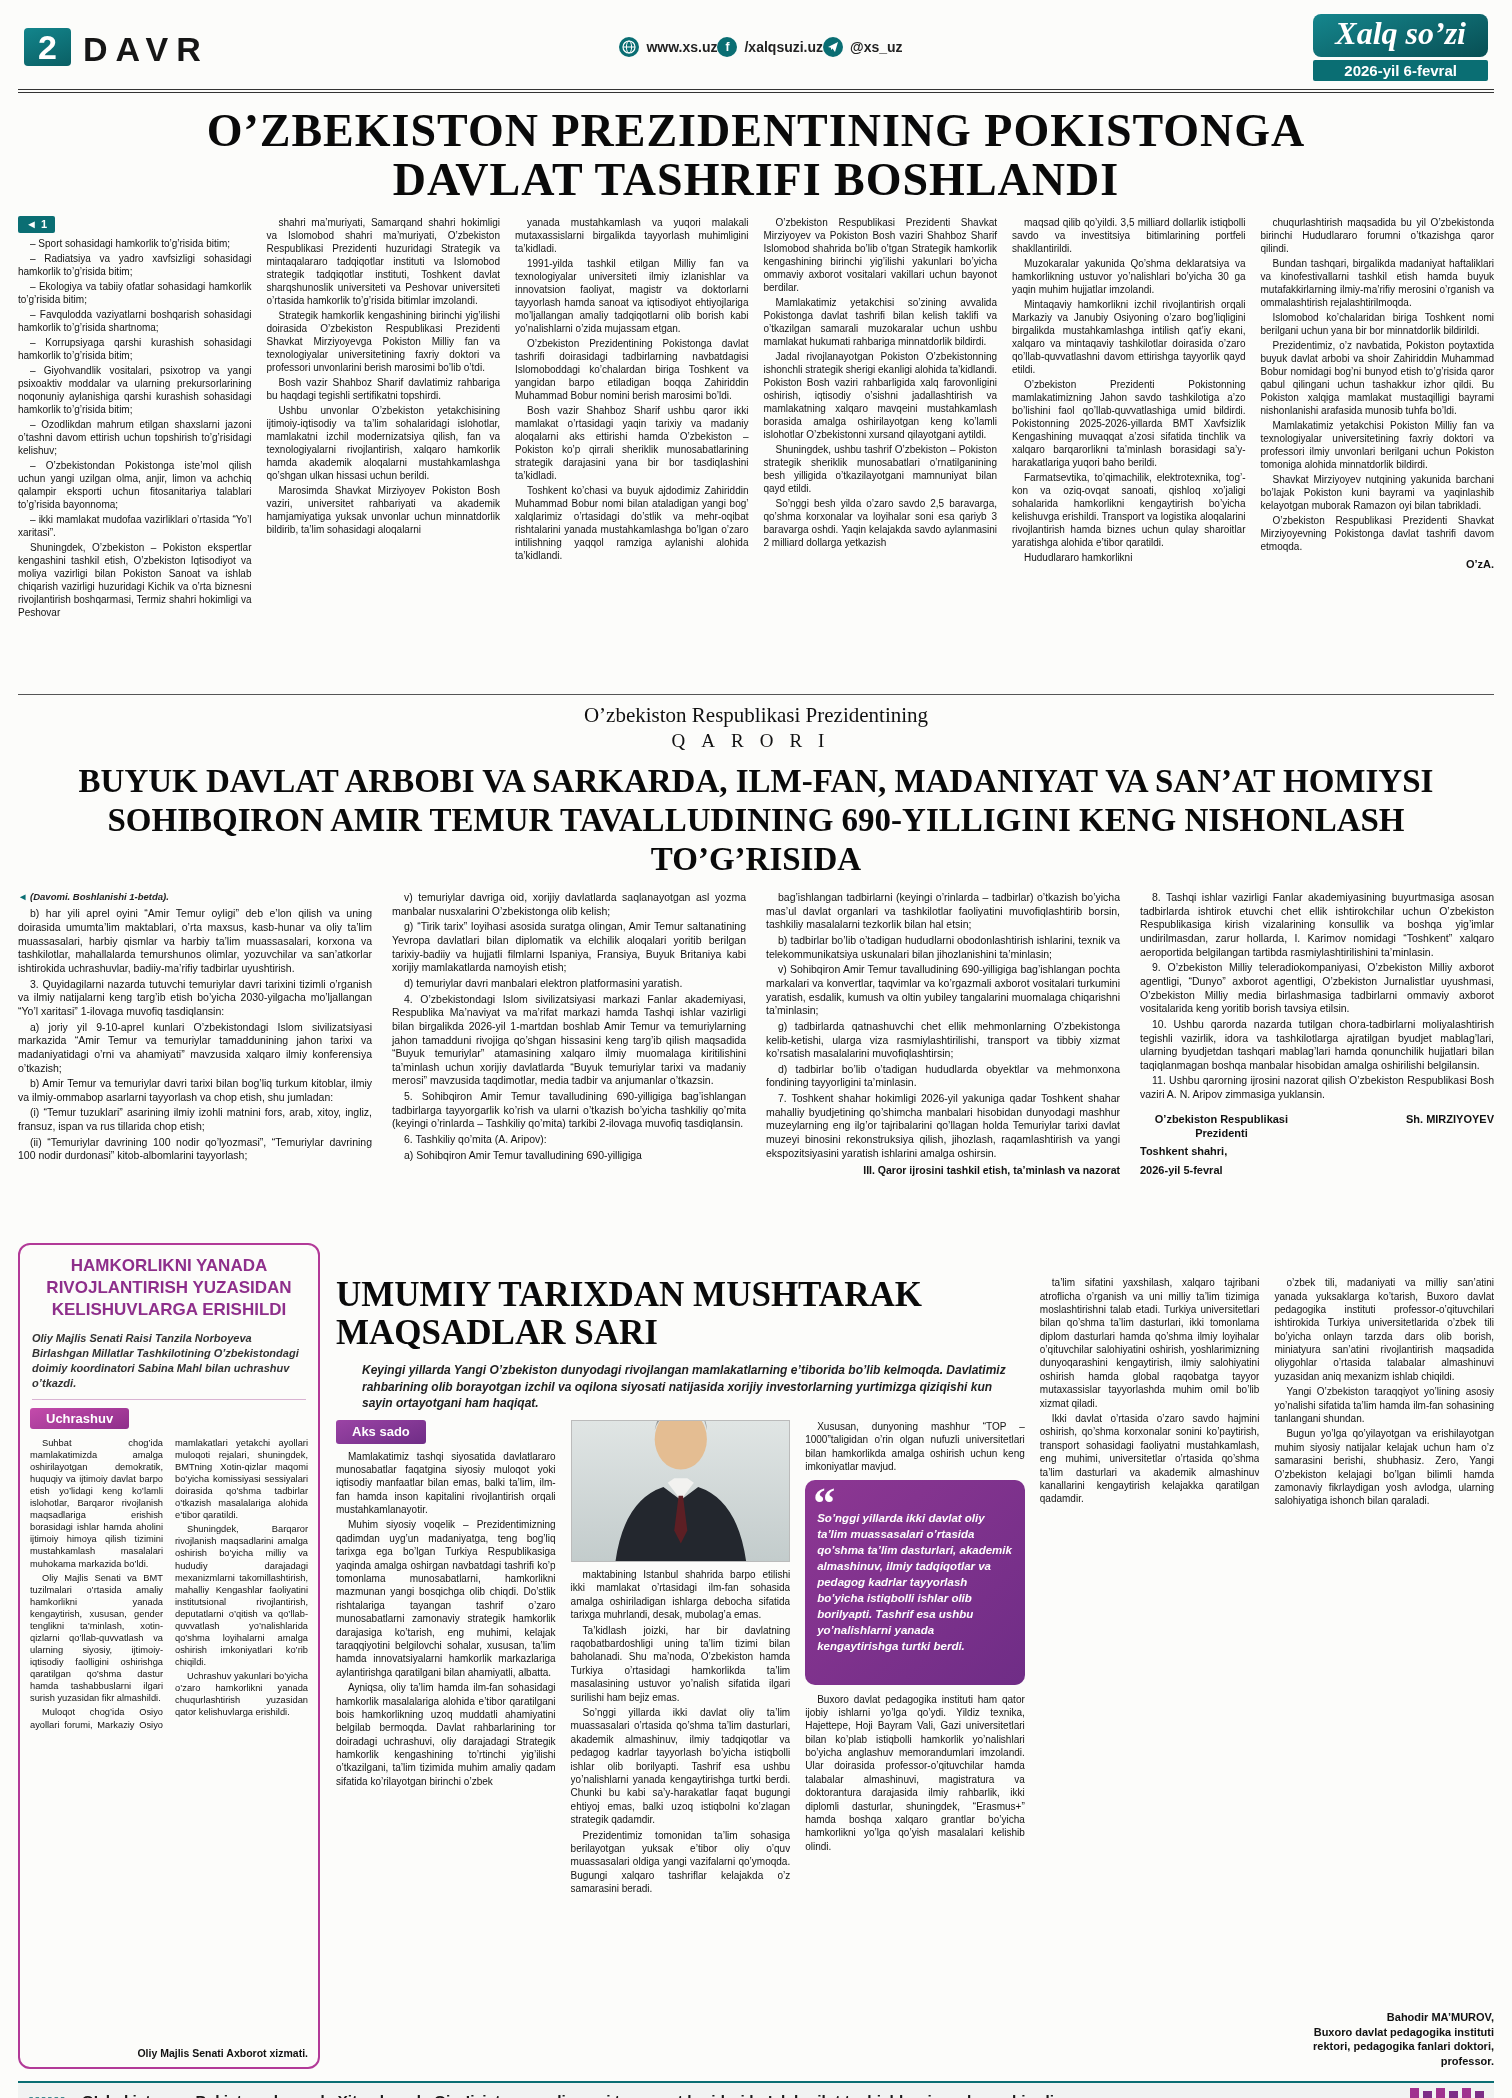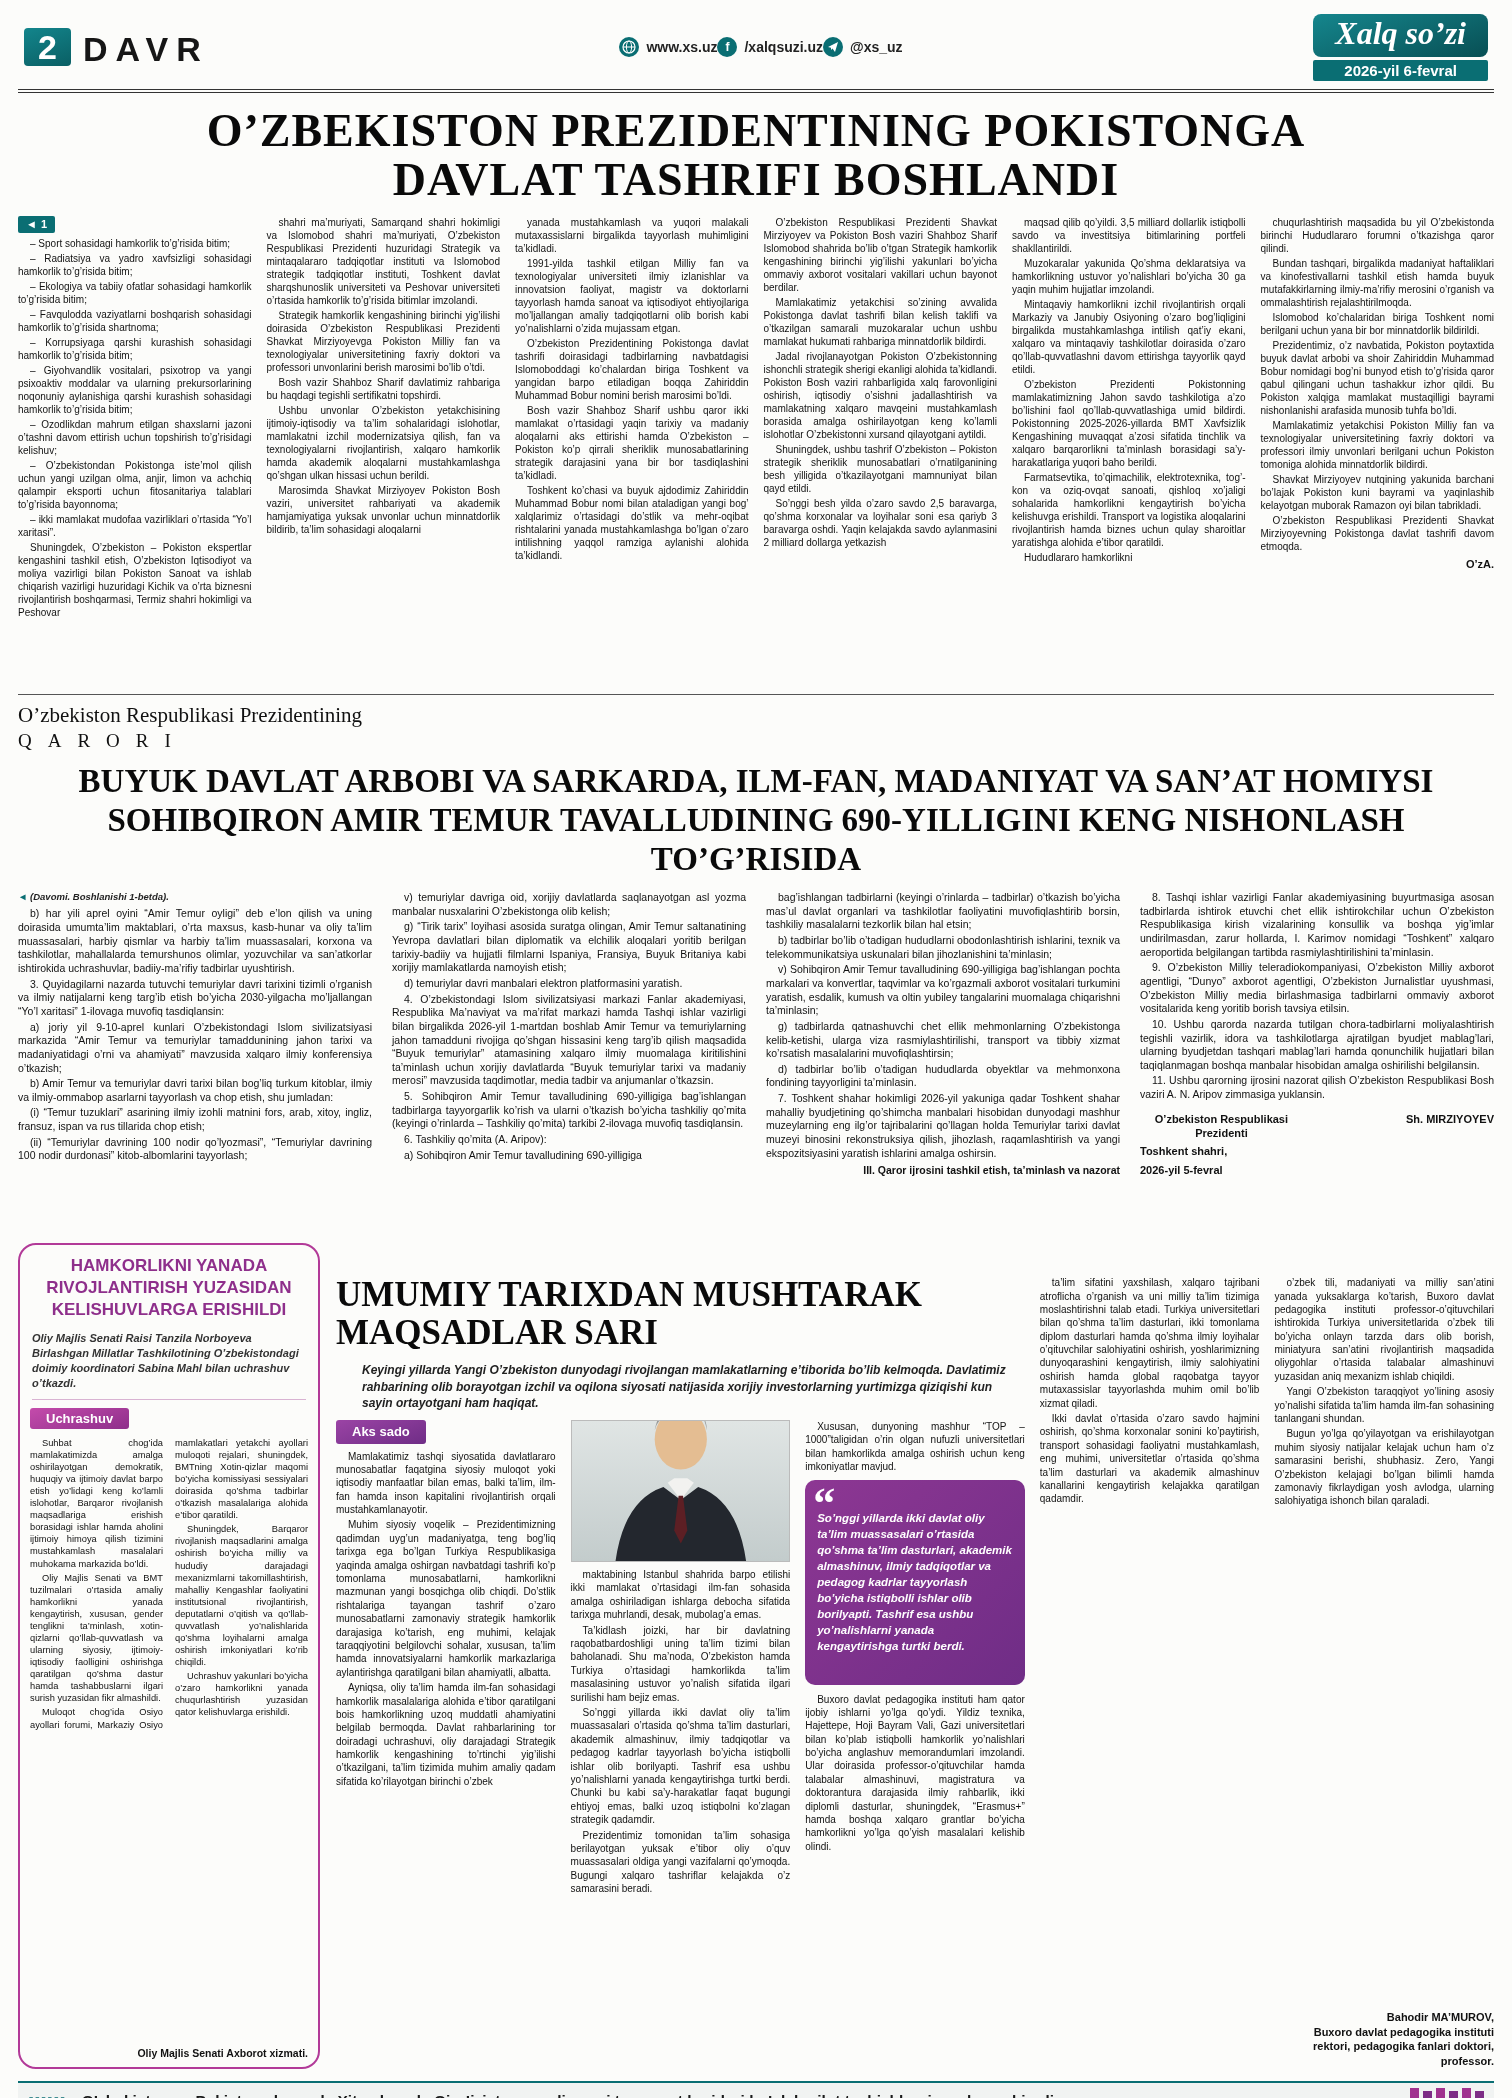--- a/index.html
+++ b/index.html
@@ -24,38 +24,38 @@
   .a1-title { font-family:"Liberation Serif", serif; font-weight:bold; font-size:46px; line-height:1.06; text-align:center; letter-spacing:1px; color:#0a0a0a; margin:14px 0 12px; }
   .a1-cols { display:flex; gap:15px; height:468px; overflow:hidden; }
   .col { flex:1; font-size:10px; line-height:1.3; text-align:justify; color:#121212; }
   .col p, .dcol p, .ocol p, .senate-cols p { margin:0 0 2px; text-indent:12px; }
   .cont-marker { display:inline-block; background:#0a6e73; color:#fff; font-weight:bold; font-size:11px; padding:1px 8px; margin:0 0 4px; border-radius:2px; }
   .cont-marker .arr { margin-right:4px; }
   .a1-source { text-align:right; font-weight:bold; font-size:11px; margin-top:4px; }
 
   
   .decree { border-top:1px solid #555; margin-top:10px; padding-top:8px; }
-  .decree-kicker { text-align:left; font-family:"Liberation Serif", serif; color:#111; }
+  .decree-kicker { text-align:center; font-family:"Liberation Serif", serif; color:#111; }
   .dk1 { font-size:21px; }
   .dk2 { font-size:19px; letter-spacing:16px; margin-top:2px; }
   .decree-title { font-family:"Liberation Serif", serif; font-weight:bold; font-size:33px; line-height:1.18; text-align:center; max-width:1380px; margin:10px auto 12px; color:#0a0a0a; }
   .decree-cols { display:flex; gap:20px; height:338px; overflow:hidden; }
   .dcol { flex:1; font-size:10.5px; line-height:1.3; text-align:justify; }
   .cont-note { font-style:italic; font-weight:bold; font-size:9.5px; margin-bottom:4px; color:#222; }
   .cont-note .arr { color:#0a6e73; }
   .dsection { font-weight:bold; text-align:right; font-size:10.5px; margin-top:4px; }
   .sig { margin-top:10px; font-size:11px; }
   .sig-row { display:flex; justify-content:space-between; align-items:flex-start; gap:10px; font-weight:bold; }
   .sig-title { width:46%; text-align:center; }
   .sig-name { text-align:right; }
   .sig-place, .sig-date { font-weight:bold; margin-top:4px; }
 
   
   .bottom { display:flex; gap:16px; margin-top:14px; height:826px; }
-  .senate-box { width:302px; flex:none; border:2px solid #b23a98; border-radius:18px; padding:10px 10px 8px; display:flex; flex-direction:column; overflow:hidden; }
+  .senate-box { width:302px; flex:none; border:2px solid #b23a98; border-radius:12px; padding:10px 10px 8px; display:flex; flex-direction:column; overflow:hidden; }
   .senate-title { color:#8e2f8b; font-weight:bold; font-size:17px; line-height:1.3; text-align:center; }
   .senate-lead { font-style:italic; font-weight:bold; font-size:11px; color:#333; margin:10px 2px 8px; line-height:1.35; border-bottom:1px solid #d9b3d2; padding-bottom:8px; }
   .tag { display:inline-block; color:#fff; font-weight:bold; font-size:13px; padding:3px 16px; border-radius:3px; width:fit-content; }
   .tag.magenta { background:linear-gradient(160deg,#c44bab,#8e2f8b); margin-bottom:8px; }
   .tag.purple { background:linear-gradient(160deg,#9b44a5,#6f2d86); margin-bottom:6px; }
   .senate-cols { column-count:2; column-gap:12px; font-size:9.3px; line-height:1.3; text-align:justify; flex:1; overflow:hidden; }
   .senate-sig { font-weight:bold; font-size:10.5px; text-align:right; margin-top:6px; }
 
   .opinion { flex:1;margin-top:33px; }
   .op-grid { display:grid; grid-template-columns:repeat(5,1fr); grid-template-rows:auto 1fr; gap:8px 15px; height:100%; }

